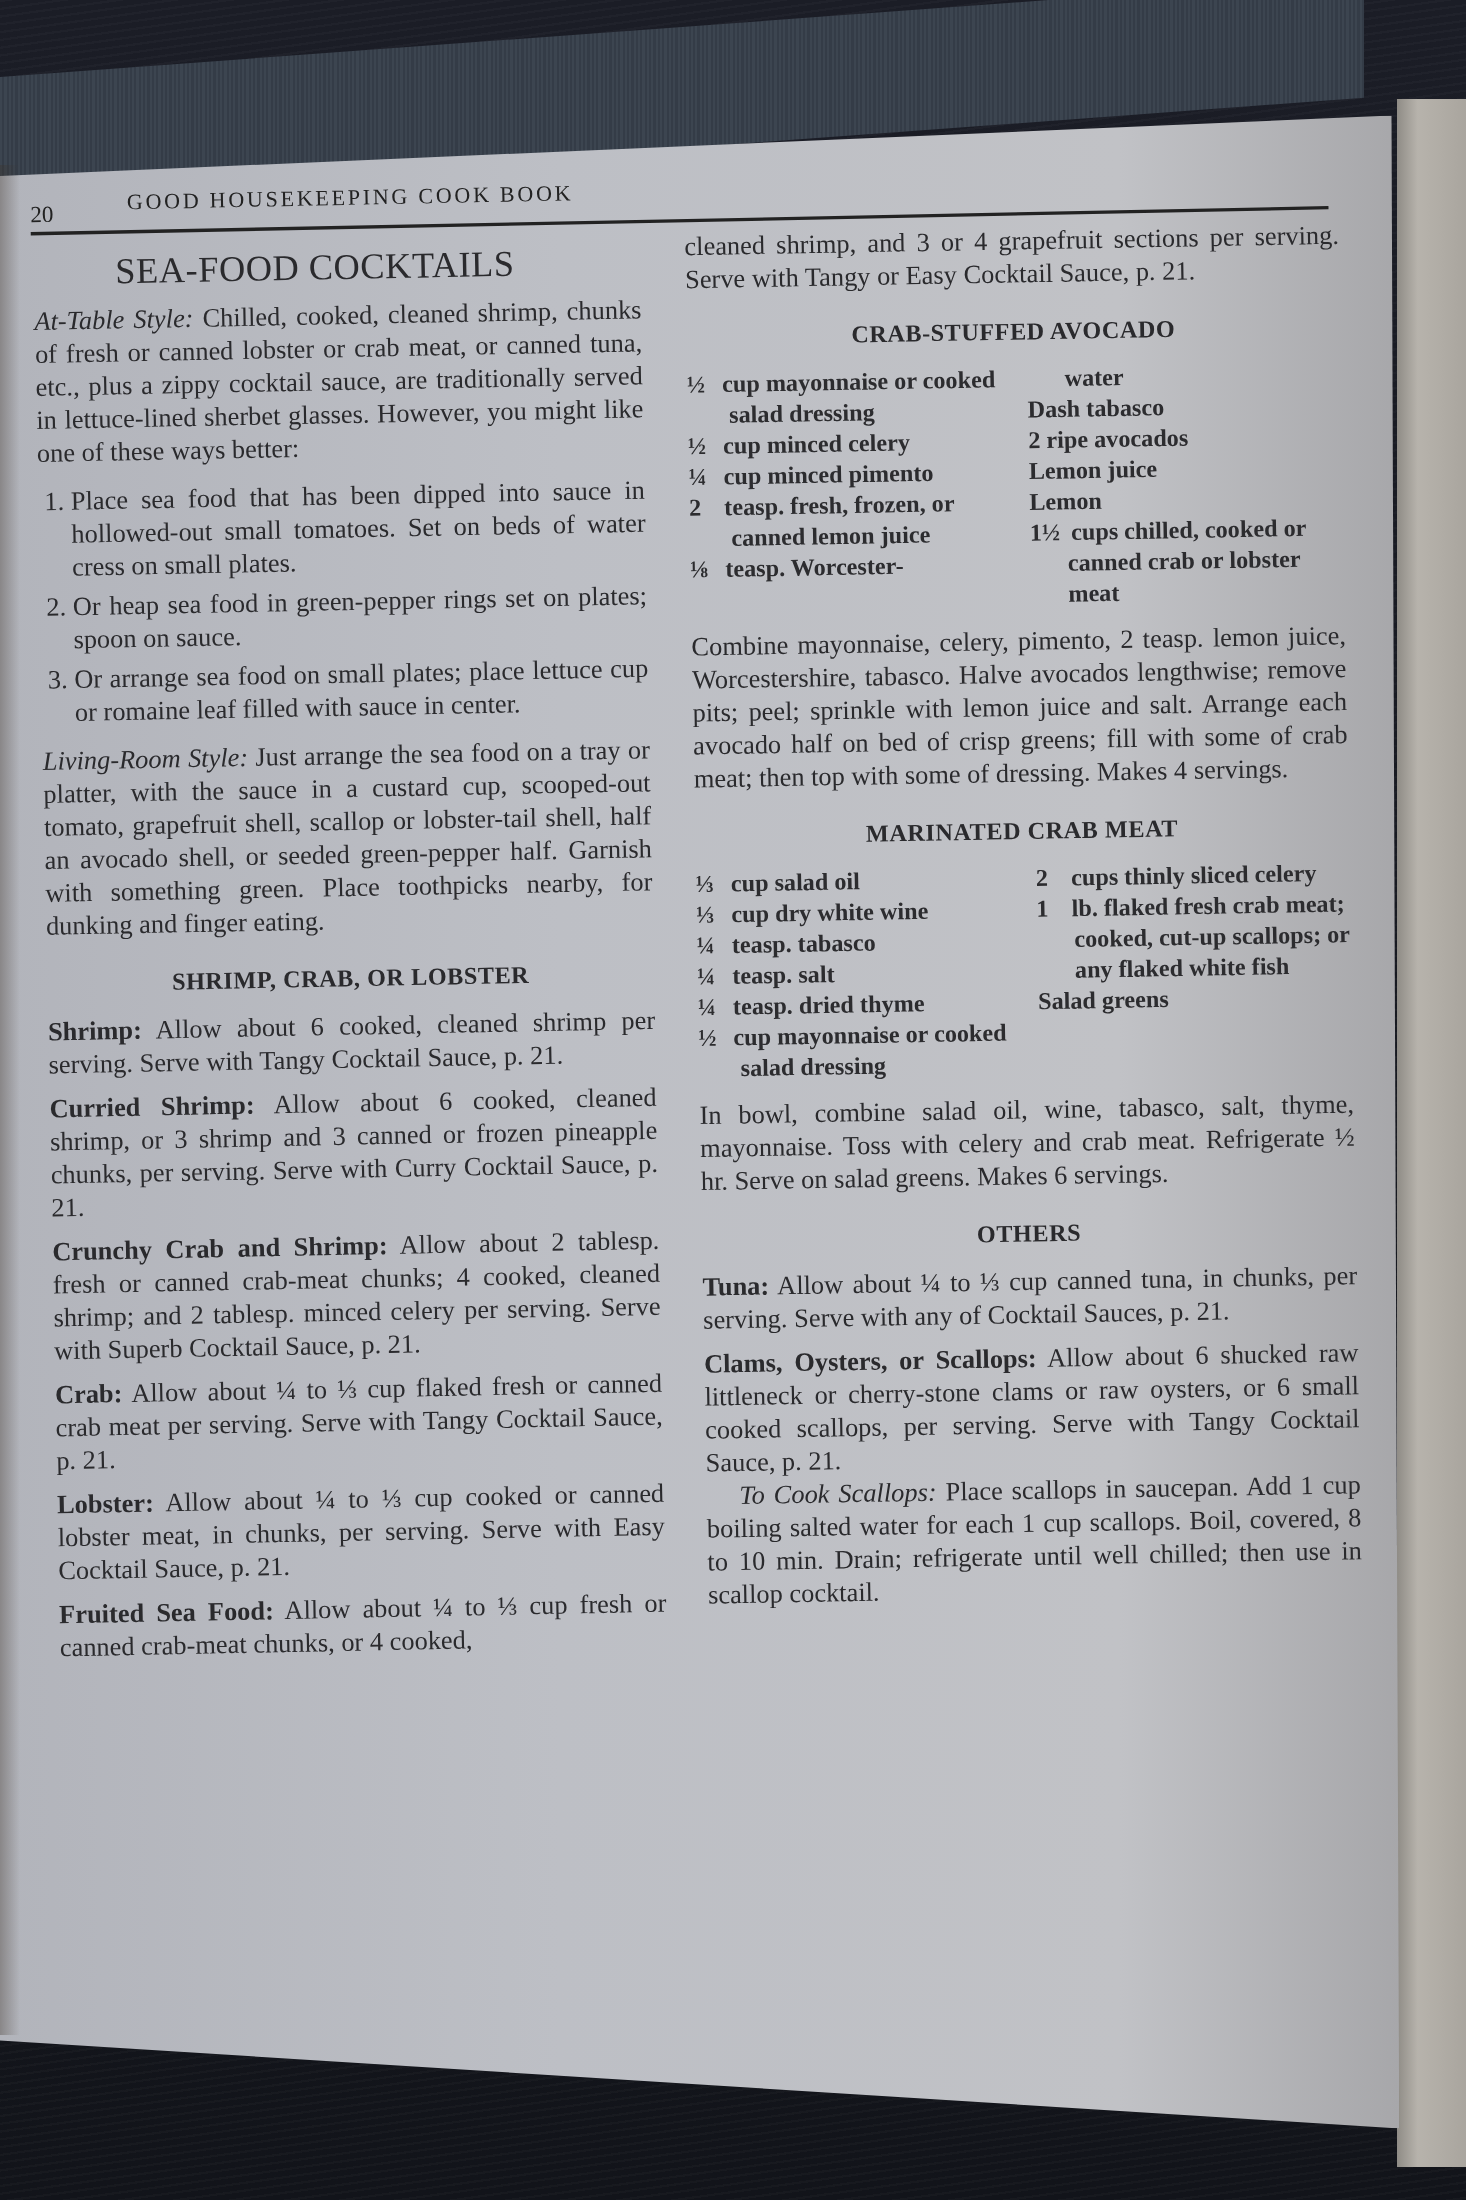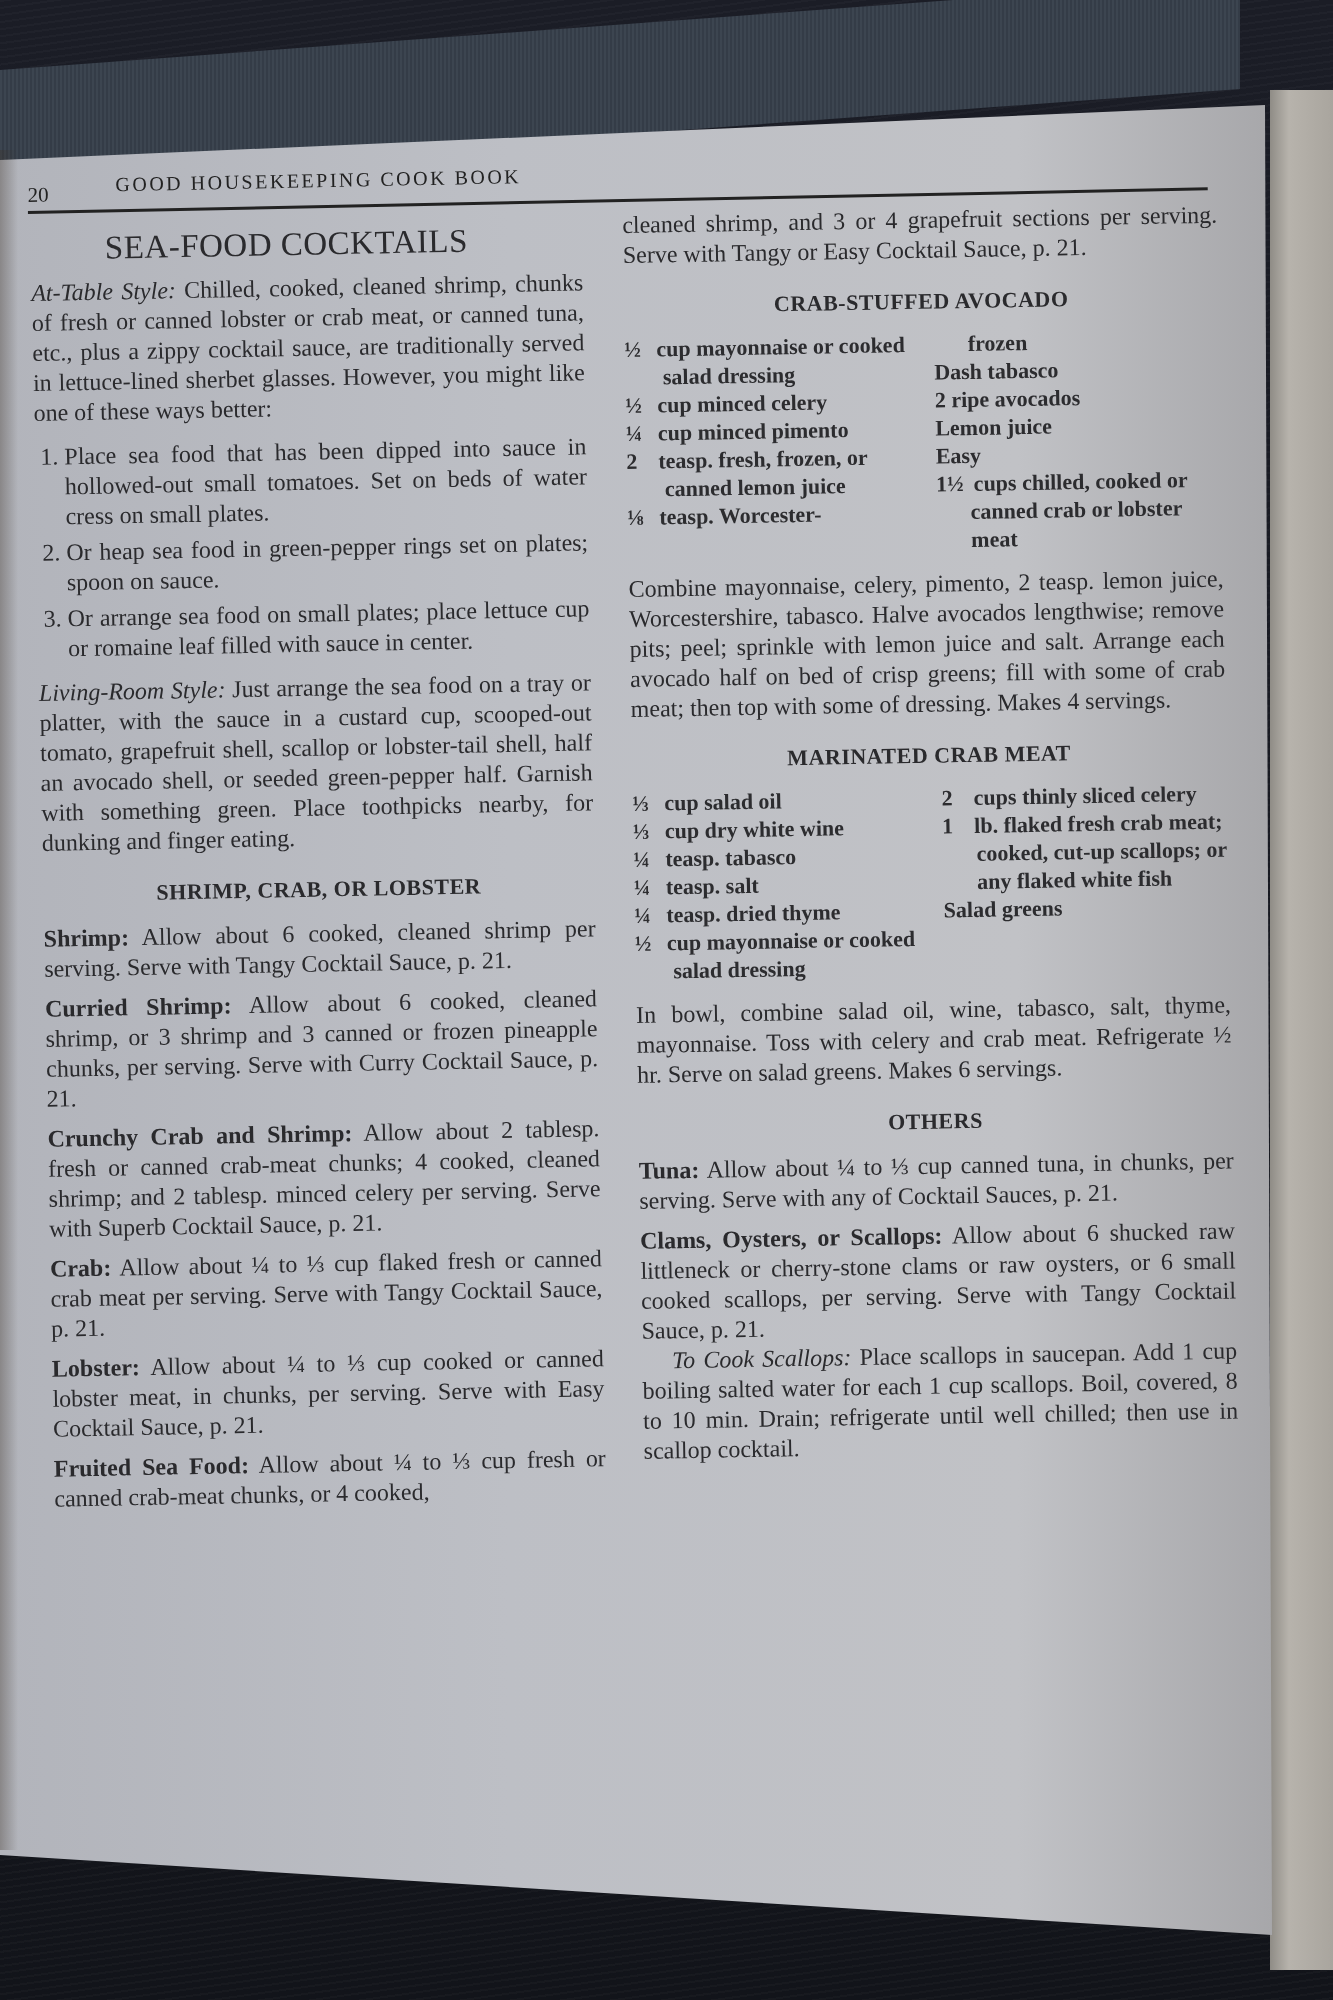--- a/index.html
+++ b/index.html
@@ -126,25 +126,25 @@
 
     <div class="ingr">
       <div class="ingr-col">
         <div class="ingr-item"><span class="q">½</span><span>cup mayonnaise or cooked salad dressing</span></div>
         <div class="ingr-item"><span class="q">½</span><span>cup minced celery</span></div>
         <div class="ingr-item"><span class="q">¼</span><span>cup minced pimento</span></div>
         <div class="ingr-item"><span class="q">2</span><span>teasp. fresh, frozen, or canned lemon juice</span></div>
         <div class="ingr-item"><span class="q">⅛</span><span>teasp. Worcester-</span></div>
       </div>
       <div class="ingr-col second">
-        <div class="ingr-item cont-only"><span>frozen</span></div>
+        <div class="ingr-item cont-only"><span>water</span></div>
         <div class="ingr-item"><span>Dash tabasco</span></div>
         <div class="ingr-item"><span>2 ripe avocados</span></div>
         <div class="ingr-item"><span>Lemon juice</span></div>
-        <div class="ingr-item"><span>Easy</span></div>
+        <div class="ingr-item"><span>Lemon</span></div>
         <div class="ingr-item"><span class="q">1½</span> <span>cups chilled, cooked or canned crab or lobster meat</span></div>
       </div>
     </div>
 
     <p class="p">Combine mayonnaise, celery, pimento, 2 teasp. lemon juice, Worcestershire, tabasco. Halve avocados lengthwise; remove pits; peel; sprinkle with lemon juice and salt. Arrange each avocado half on bed of crisp greens; fill with some of crab meat; then top with some of dressing. Makes 4 servings.</p>
 
     <div class="sec-head">MARINATED CRAB MEAT</div>
 
     <div class="ingr">
       <div class="ingr-col">

